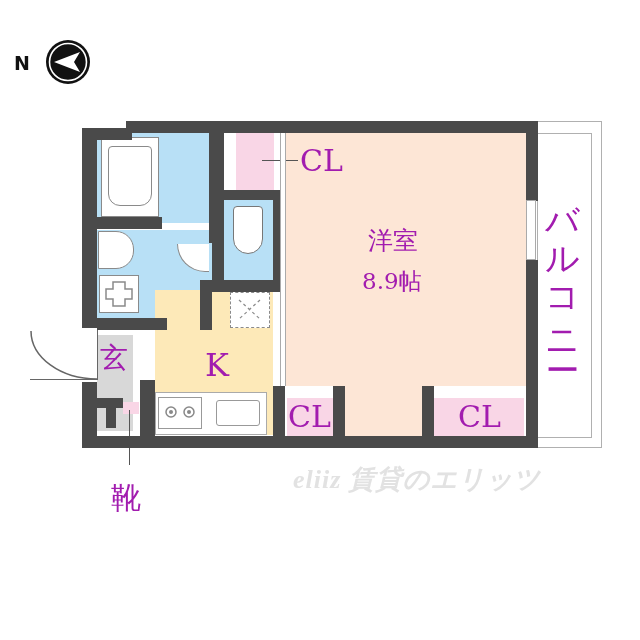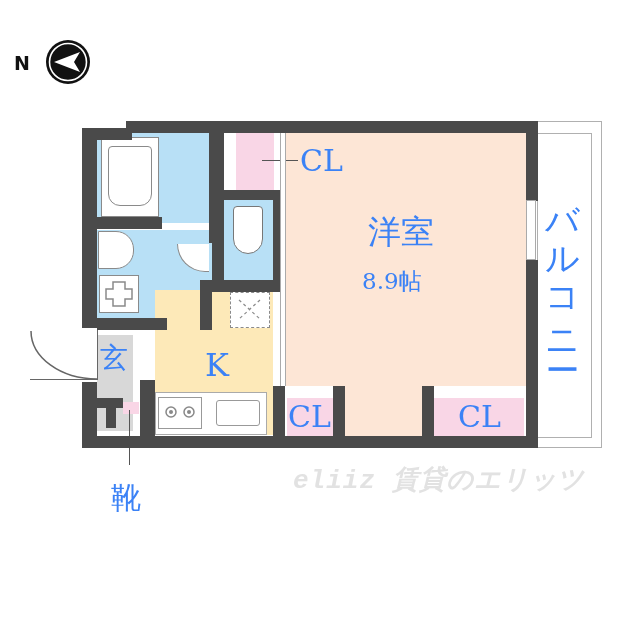--- a/index.html
+++ b/index.html
@@ -1,41 +1,41 @@
 <!DOCTYPE html>
 <html><head>
 <meta charset="utf-8">
 <style>
   html, body { margin:0; padding:0; background:#ffffff; }
   body { width:640px; height:640px; position:relative; overflow:hidden; font-family:"DejaVu Serif","Liberation Serif",serif; }
   .abs { position:absolute; box-sizing:border-box; }
   .wall { position:absolute; background:#4a4a4a; }
-  .lbl { position:absolute; color:#3b82f6; font-family:"DejaVu Serif","Liberation Serif",serif; white-space:nowrap; line-height:1; }
+  .lbl { position:absolute; color:#a21caf; font-family:"DejaVu Serif","Liberation Serif",serif; white-space:nowrap; line-height:1; }
   .north-n { position:absolute; left:14px; top:52px; font-family:"DejaVu Sans","Liberation Sans",sans-serif; font-weight:bold; font-size:19px; color:#111; }
-  .watermark { position:absolute; left:293px; top:462px; font-family:Liberation Mono, monospace; font-weight:bold; font-size:26px; color:#e2e2e2; letter-spacing:1px; font-style:italic; }
+  .watermark { position:absolute; left:293px; top:462px; font-family:Liberation Serif, serif; font-weight:bold; font-size:26px; color:#e2e2e2; letter-spacing:1px; font-style:italic; }
 </style>
 </head>
 <body>
 
 <div class="north-n">N</div>
 <div class="abs" style="left:44px;top:38px;width:48px;height:48px;">
   <svg width="48" height="48" viewBox="0 0 48 48">
     <circle cx="24" cy="24" r="22" fill="#111"></circle>
     <circle cx="24" cy="24" r="18.5" fill="none" stroke="#fff" stroke-width="1.6"></circle>
     <polygon points="10,24 36,14 30,24 36,34" fill="#fff"></polygon>
   </svg>
 </div>
 
 <div class="abs" style="left:537px;top:121px;width:65px;height:327px;border:1.5px solid #b0b0b0;background:#fff;"></div>
 <div class="abs" style="left:537px;top:133px;width:55px;height:305px;border:1.5px solid #b0b0b0;border-left:none;"></div>
 <div class="lbl" style="left:548px;top:182px;width:32px;font-size:34px;writing-mode:vertical-rl;letter-spacing:4px;">バルコニー</div>
 
 <div class="abs" style="left:285px;top:133px;width:242px;height:253px;background:#fde6d6;"></div>
 <div class="abs" style="left:342px;top:384px;width:90px;height:52px;background:#fde6d6;"></div>
-<div class="lbl" style="left:368px;top:215px;font-size:33px;">洋室</div>
+<div class="lbl" style="left:368px;top:228px;font-size:25px;">洋室</div>
 <div class="lbl" style="left:362px;top:270px;font-size:23px;">8.9帖</div>
 
 <div class="abs" style="left:97px;top:133px;width:112px;height:90px;background:#b8e0f6;"></div>
 <div class="abs" style="left:101px;top:137px;width:58px;height:80px;background:#fff;border:1.5px solid #8a8a8a;">
   <div class="abs" style="left:6px;top:8px;width:44px;height:60px;border:1.5px solid #8a8a8a;border-radius:4px 4px 12px 12px;"></div>
 </div>
 
 <div class="abs" style="left:97px;top:230px;width:115px;height:88px;background:#b8e0f6;"></div>
 <div class="abs" style="left:98px;top:231px;width:36px;height:38px;background:#fff;border:1.5px solid #8a8a8a;border-radius:0 18px 18px 0;"></div>
 <div class="abs" style="left:99px;top:275px;width:40px;height:38px;background:#fff;border:1.5px solid #8a8a8a;">

